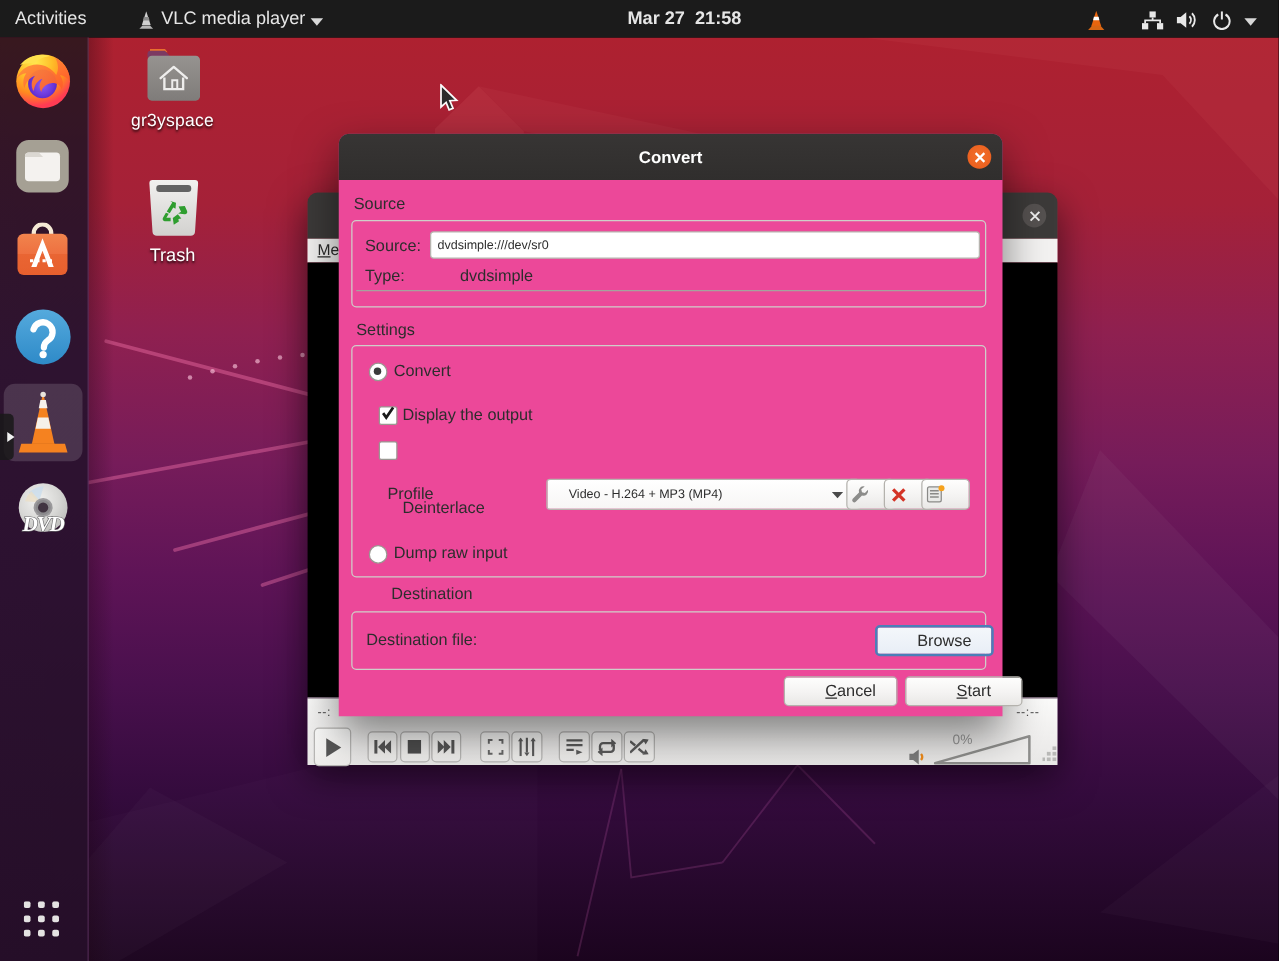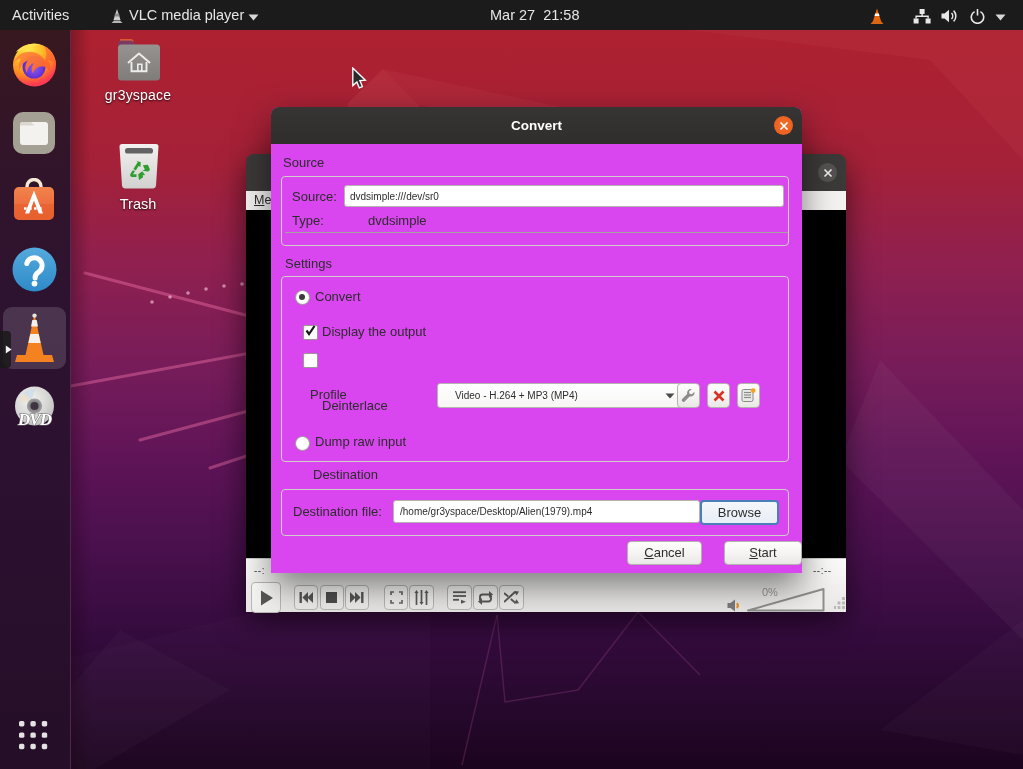--- a/index.html
+++ b/index.html
@@ -31,32 +31,32 @@
   #vlcmenu{position:absolute;left:0;top:37px;width:100%;height:19px;background:#f3f2f1;
     font-size:12.5px;color:#2b2b2b;}
   #vlcvideo{position:absolute;left:0;top:56px;width:100%;height:348px;background:#000;}
   #vlcctl{position:absolute;left:0;top:404px;width:100%;height:53px;
     background:linear-gradient(180deg,#fbfbfa 0%,#f1f0ef 55%,#e9e8e7 100%);
     border-top:1px solid #cfcecd;}
   .vbtn{position:absolute;border:1px solid #b9b8b6;border-radius:4px;
     background:linear-gradient(180deg,#fdfdfc,#efeeec);}
   .tmtxt{position:absolute;font-size:10px;color:#4a4a4a;letter-spacing:0.5px;}
   
-  #dlg{left:271px;top:107px;width:531px;height:466px;background:#d946ef;
+  #dlg{left:271px;top:107px;width:531px;height:466px;background:#ec4899;
        border-radius:8px 8px 0 0;box-shadow:0 14px 34px rgba(0,0,0,0.5);
        font-size:13px;color:#2d2d2d;}
   #dlg .ttl{position:absolute;top:0;left:0;width:100%;height:37px;text-align:center;
      font-weight:bold;color:#fff;line-height:37px;font-size:13.5px;}
   .grp{position:absolute;border:1px solid #cfcec9;border-radius:4px;}
   .fld{position:absolute;background:#fff;border:1px solid #b6b4ae;border-radius:3px;
        font-size:10px;color:#2d2d2d;line-height:21px;white-space:nowrap;overflow:hidden;}
   .lbl{position:absolute;font-size:13px;color:#2d2d2d;white-space:nowrap;}
   .pbtn{position:absolute;border:1px solid #b4b2ad;border-radius:4px;
     background:linear-gradient(180deg,#fefefd 0%,#f4f3f2 55%,#e9e8e6 100%);
-    font-size:13px;color:#2d2d2d;text-align:center;}
+    font-size:13px;color:#2d2d2d;text-align:center;padding-left:16px;}
   .cb{position:absolute;width:13px;height:13px;background:#fff;border:1px solid #9a9892;
       border-radius:2px;}
   .rad{position:absolute;width:13px;height:13px;background:#fff;border:1px solid #9a9892;
       border-radius:50%;}
 </style>
 </head>
 <body>
 <div id="wall" class="abs">
   <svg width="1023" height="739" viewBox="0 0 1023 739" style="position:absolute;left:0;top:0">
 
@@ -102,21 +102,21 @@
   <div class="txt" style="left:12px;">Activities</div>
   <svg style="position:absolute;left:110px;top:9px" width="14" height="15" viewBox="0 0 14 15">
     <polygon points="7,0 10.5,11 3.5,11" fill="#cfcfcf"></polygon>
     <polygon points="5,4.6 9,4.6 9.6,7.4 4.4,7.4" fill="#8a8a8a"></polygon>
     <polygon points="1.5,14 4,11.4 10,11.4 12.5,14" fill="#b5b5b5"></polygon>
   </svg>
   <div class="txt" style="left:129px;">VLC media player</div>
   <svg style="position:absolute;left:248px;top:14px" width="11" height="7" viewBox="0 0 11 7">
     <polygon points="0.5,0.5 10.5,0.5 5.5,6.5" fill="#d8d8d8"></polygon>
   </svg>
-  <div class="txt" style="left:490px;">Mar 27&nbsp;&nbsp;21:58</div>
+  <div class="txt" style="left:502px;font-weight:bold;">Mar 27&nbsp;&nbsp;21:58</div>
 
   <svg style="position:absolute;left:869px;top:8px" width="16" height="17" viewBox="0 0 16 17">
     <polygon points="8,0.5 12,13 4,13" fill="#e8650e"></polygon>
     <polygon points="6.1,5.4 9.9,5.4 10.5,8.1 5.5,8.1" fill="#fff"></polygon>
     <polygon points="1.5,16 4.6,12.6 11.4,12.6 14.5,16" fill="#d86613"></polygon>
   </svg>
   <svg style="position:absolute;left:913px;top:9px" width="18" height="15" viewBox="0 0 18 15">
     <rect x="6.6" y="0" width="5" height="5" fill="#e8e8e8"></rect>
     <rect x="0.6" y="9.5" width="5" height="5" fill="#e8e8e8"></rect>
     <rect x="12.6" y="9.5" width="5" height="5" fill="#e8e8e8"></rect>
@@ -453,21 +453,20 @@
       </g>
       <circle cx="12.2" cy="2.6" r="2.4" fill="#f6a21d"></circle>
     </svg>
   </div>
   <div class="rad" style="left:24px;top:329px;"></div>
   <div class="lbl" style="left:44px;top:327px;">Dump raw input</div>
 
   <div class="lbl" style="left:13px;top:360px;margin-left:29px;">Destination</div>
   <div class="grp" style="left:10px;top:382px;width:506px;height:45px;"></div>
   <div class="lbl" style="left:22px;top:397px;">Destination file:</div>
-  <div class="fld" style="left:122px;top:393px;width:299px;height:21px;padding-left:6px;">/home/gr3yspace/Desktop/Alien(1979).mp4</div>
   <div class="pbtn" style="left:429px;top:393px;width:75px;height:21px;line-height:21px;border:2px solid #4a7fb8;background:linear-gradient(180deg,#f4f7fb,#e8eef6);border-radius:4px;">Browse</div>
 
   <div class="pbtn" style="left:356px;top:434px;width:73px;height:22px;line-height:22px;"><u>C</u>ancel</div>
   <div class="pbtn" style="left:441px;top:434px;width:76px;height:22px;line-height:22px;margin-left:12px;"><u>S</u>tart</div>
 </div>
 
 <svg class="abs" style="left:351px;top:67px" width="17" height="24" viewBox="0 0 17 24">
   <polygon points="1.8,1 1.8,18.6 5.9,14.9 8.3,20.9 11.4,19.6 8.9,13.6 14.3,13.2" fill="#2b2b2b" stroke="#fafafa" stroke-width="1.4"></polygon>
 </svg>
 

